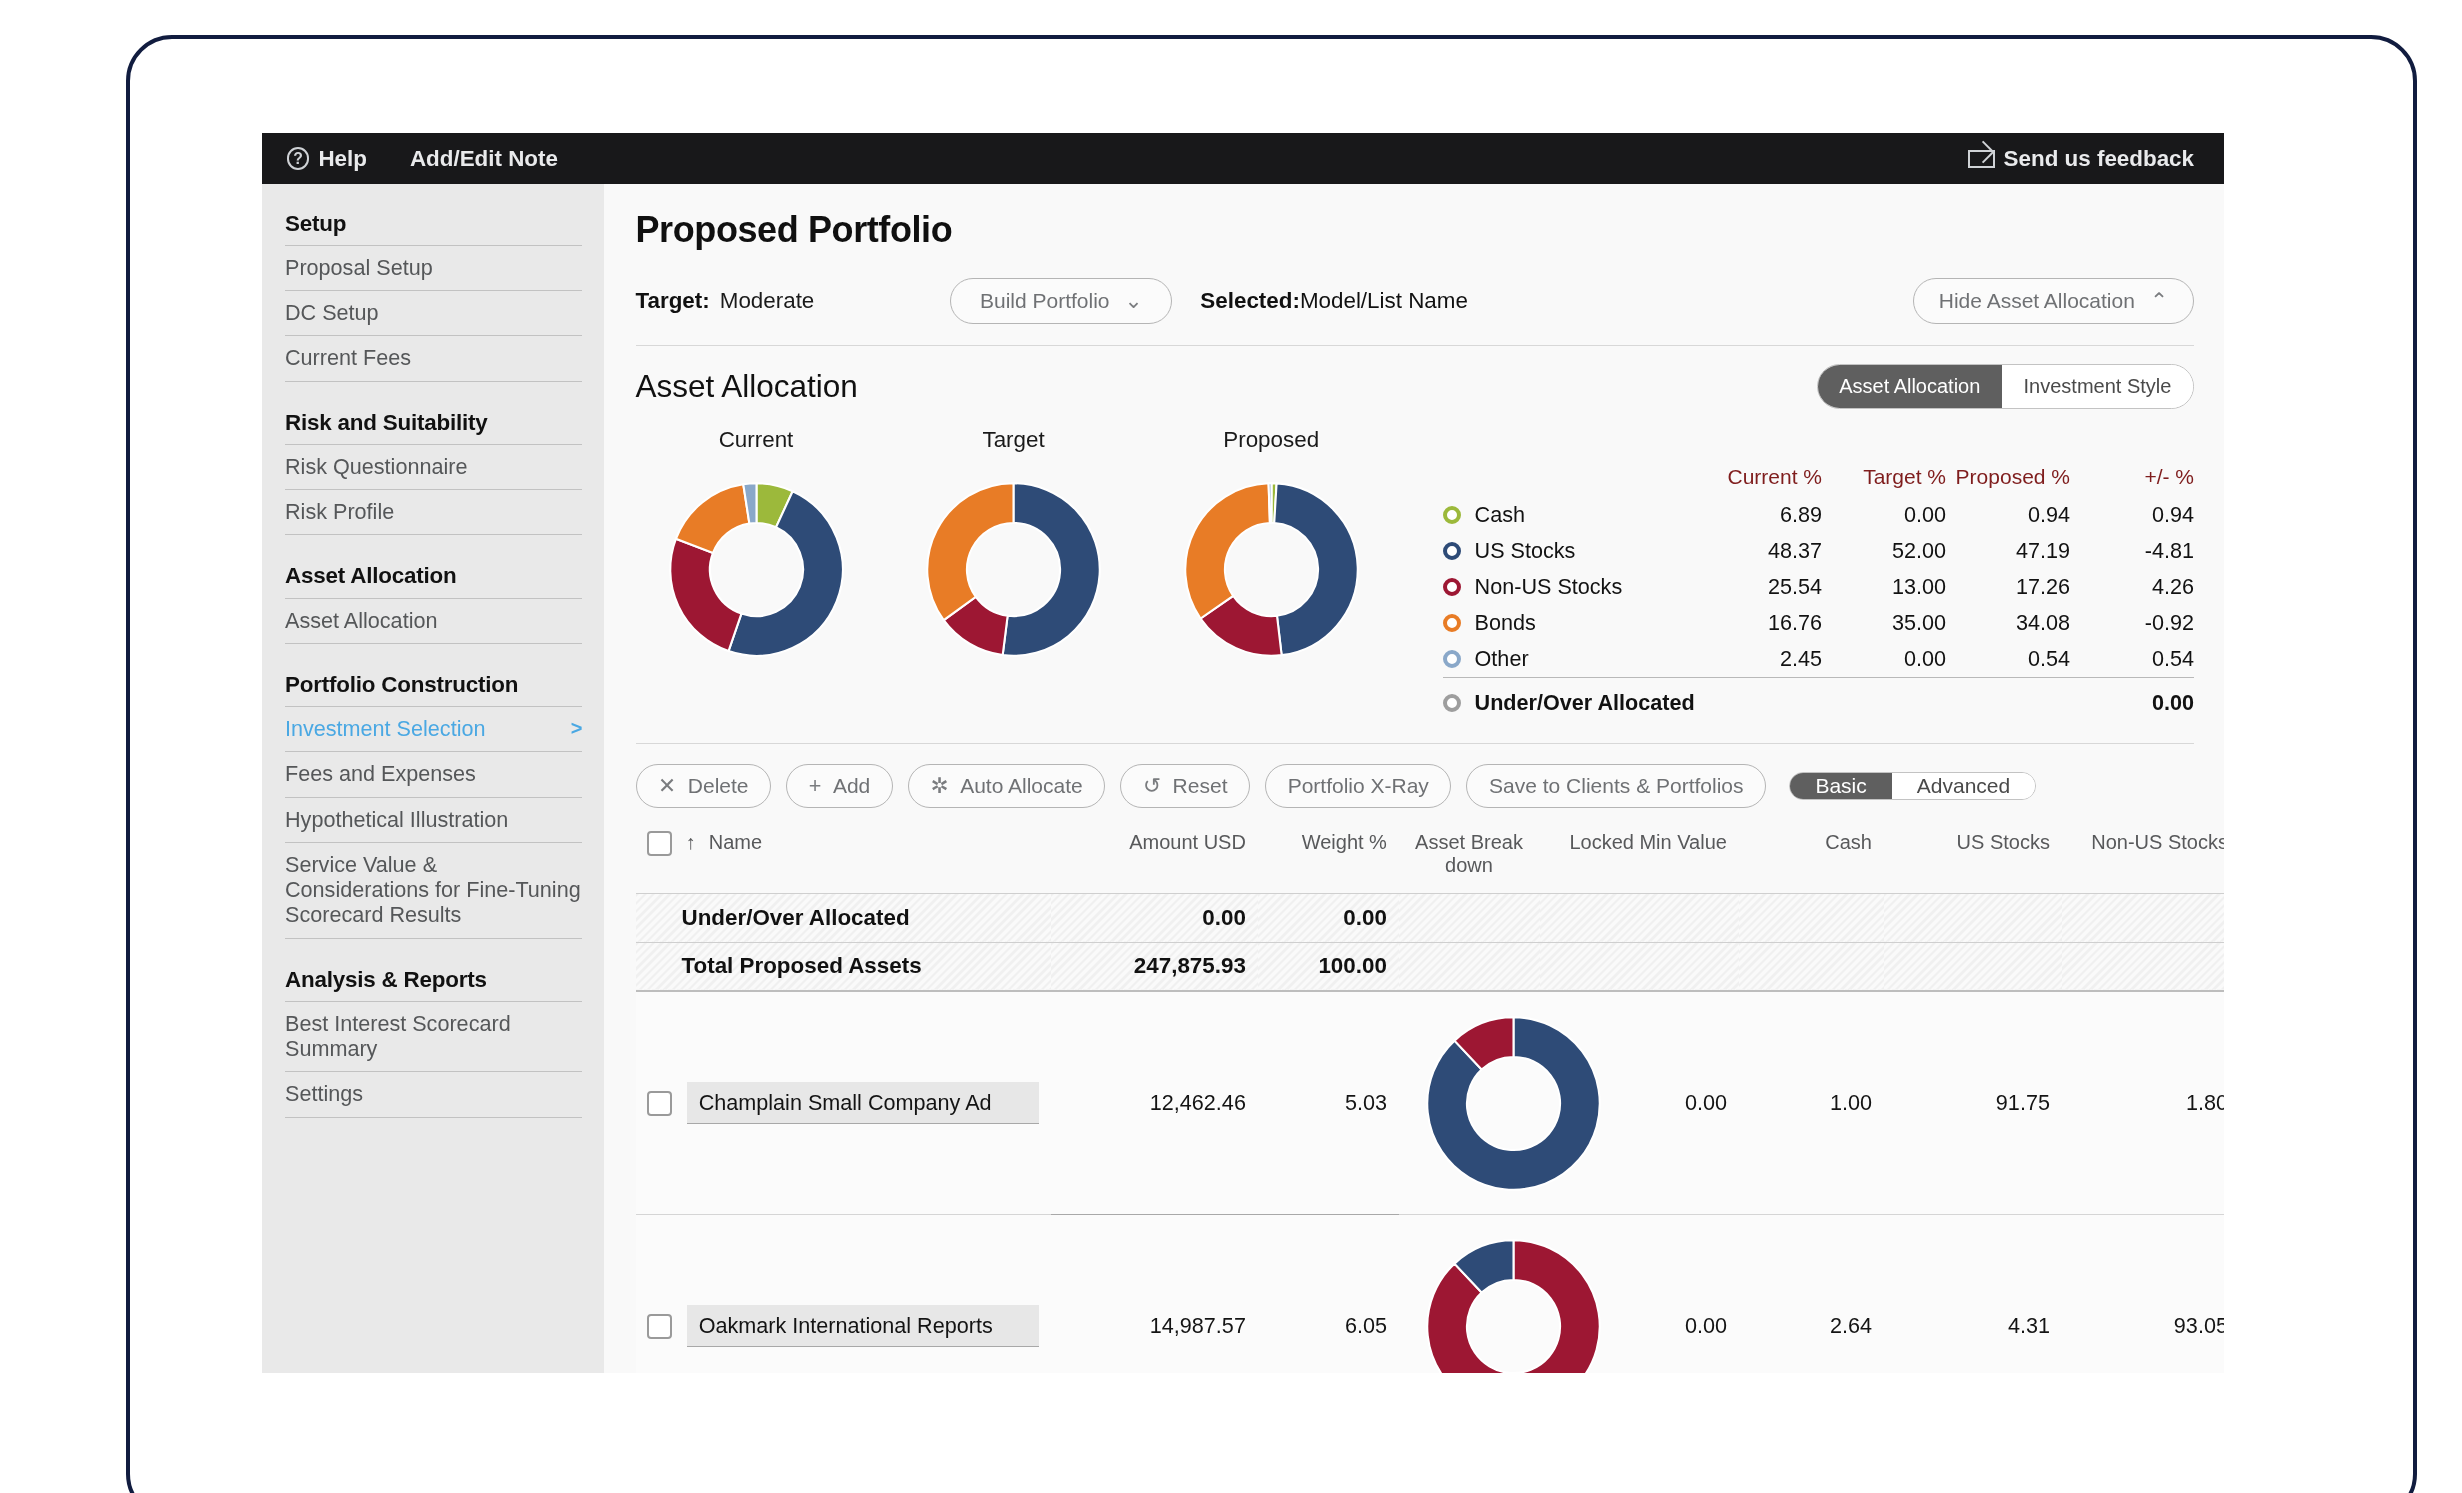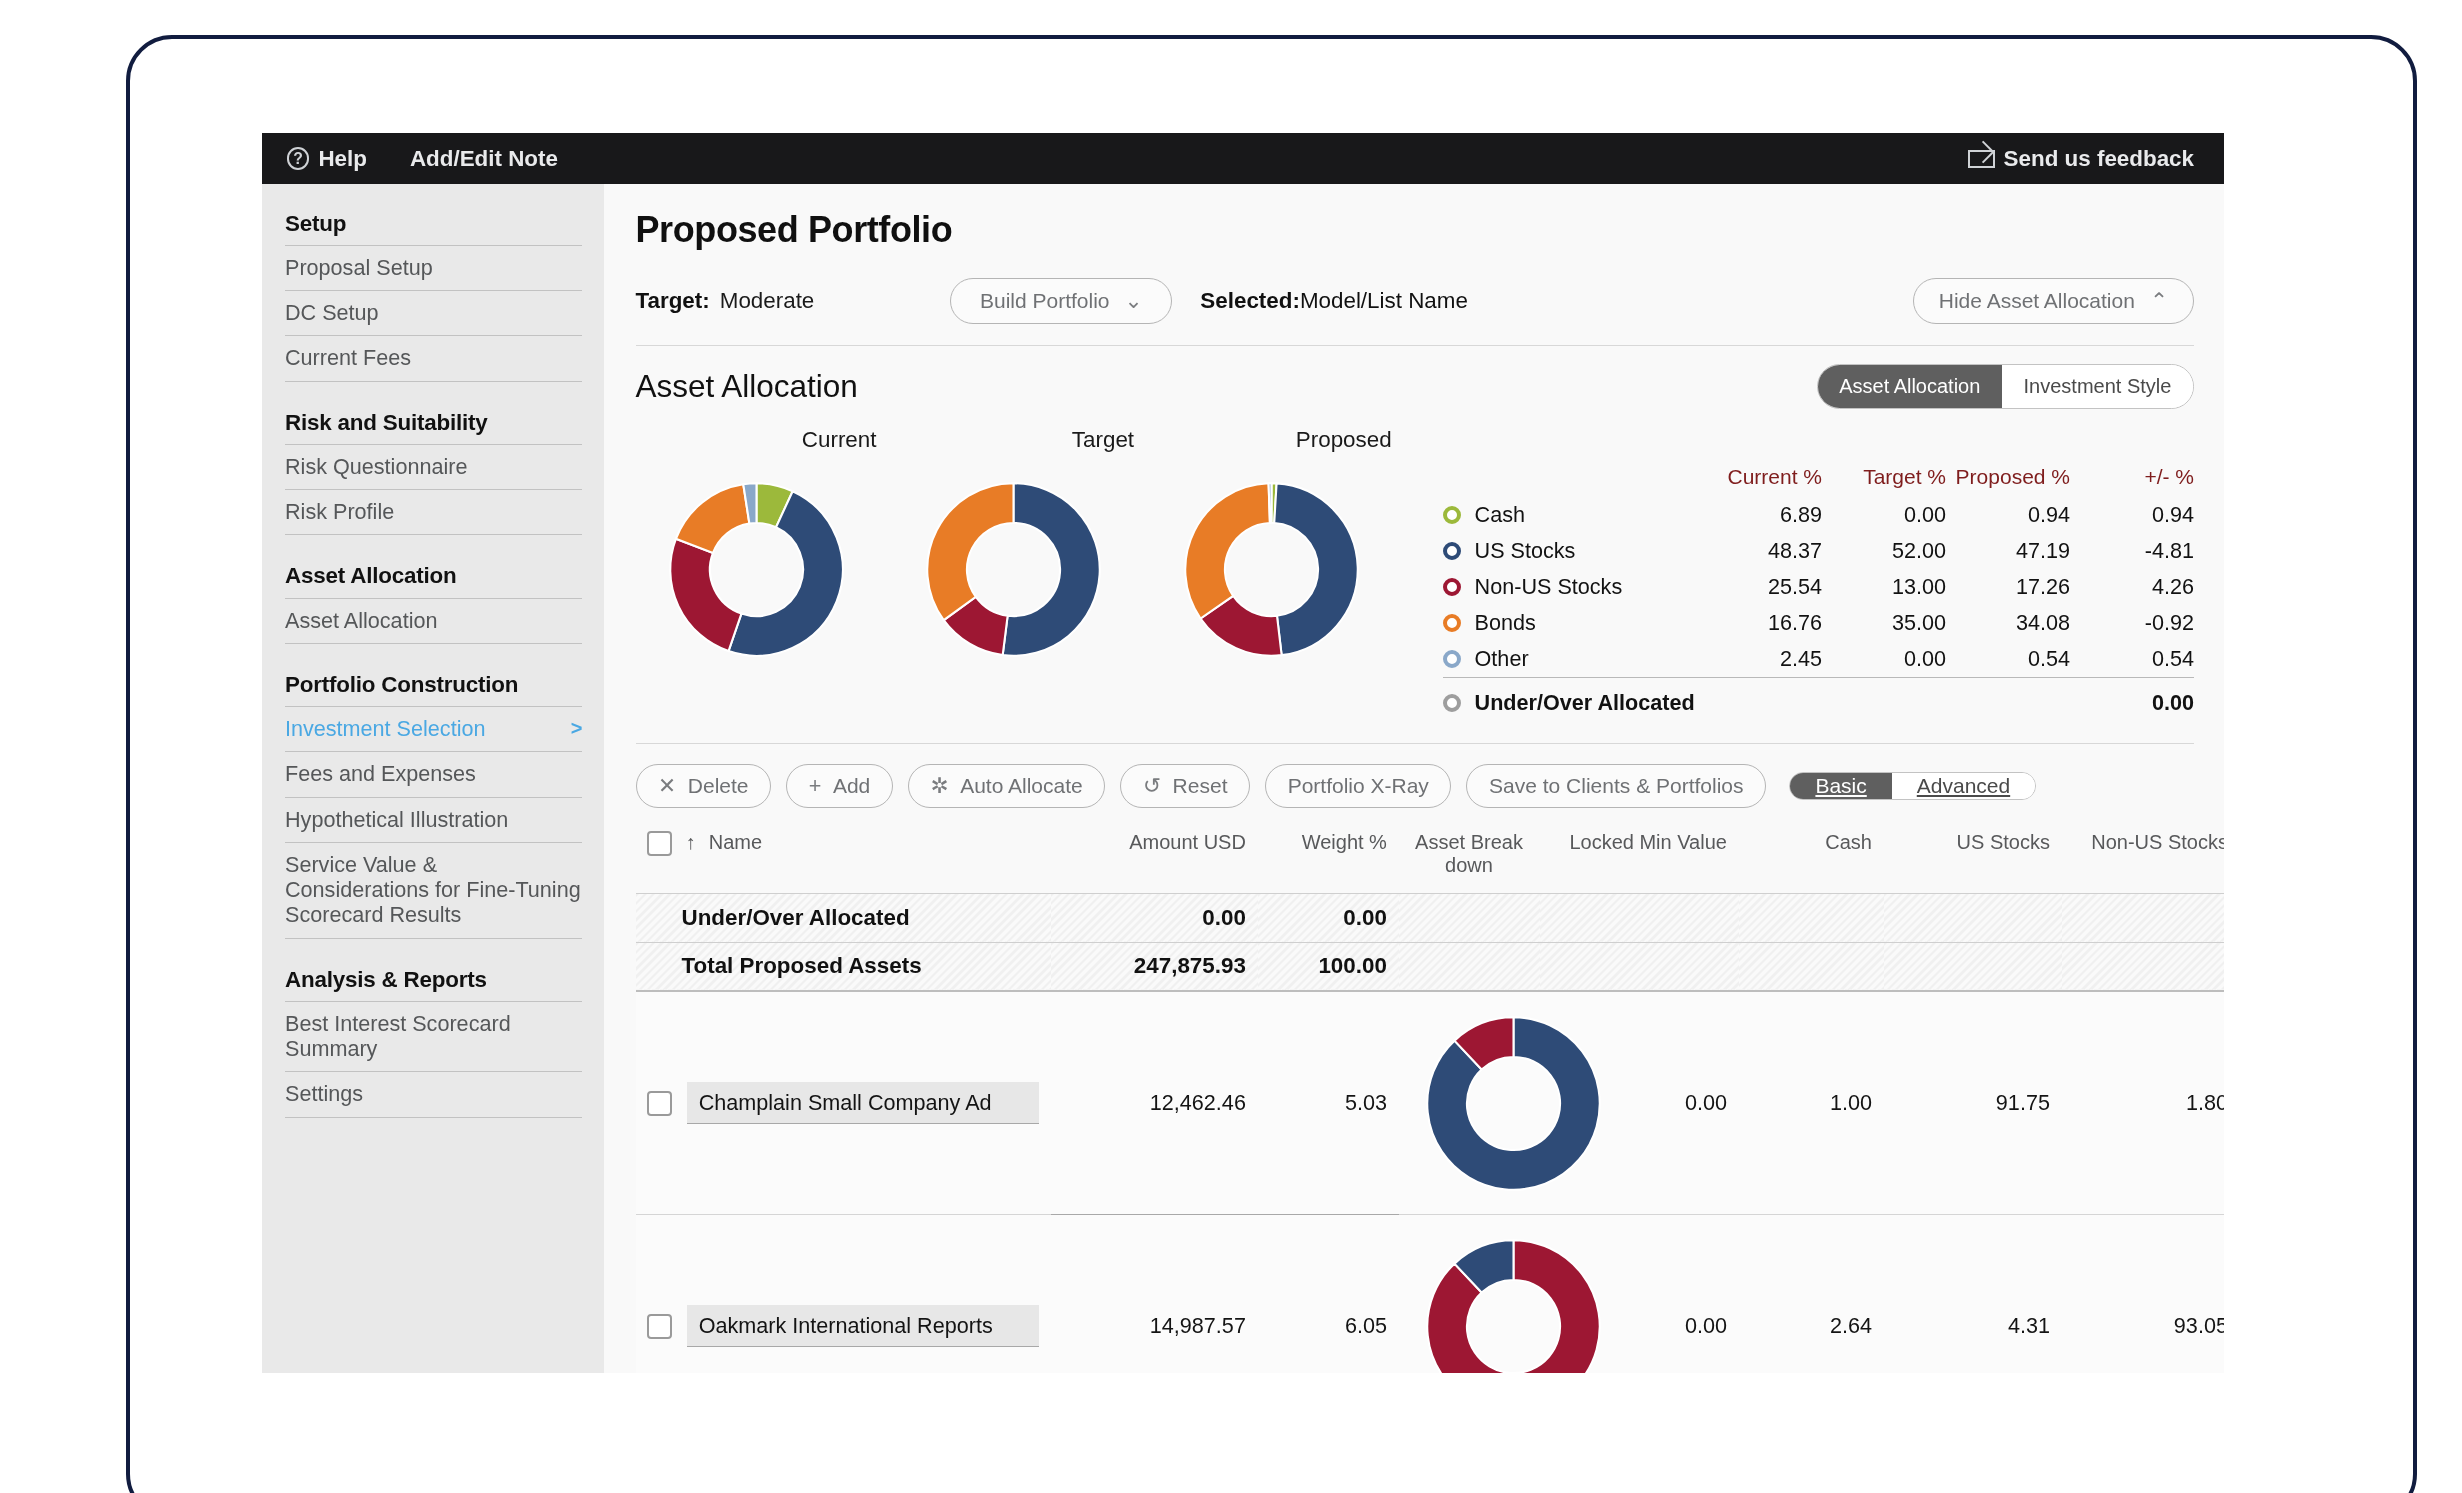--- a/index.html
+++ b/index.html
@@ -156,21 +156,21 @@
     padding: 10px 21.6px;
     color: #4a4a4a;
     background: #fff;
     cursor: pointer;
     white-space: nowrap;
   }
   .seg-item.active { background: #5f5f5f; color: #ffffff; }
 
   
   #charts-row { display: flex; align-items: flex-start; margin-top: 18px; }
-  .donut-block { width: 241px; text-align: right; margin-right: 16.6px; }
+  .donut-block { width: 241px; text-align: center; margin-right: 16.6px; }
   .donut-caption { font-size: 22.4px; color: #1a1a1a; margin-bottom: 13.3px; }
   .donut { width: 207px; height: 207px; margin: 0 auto; display: block; }
 
   
   #legend { margin-left: 35px; margin-top: 38px; flex: 1; }
   table.legend-tbl { border-collapse: collapse; width: 100%; }
   table.legend-tbl th {
     font-size: 21px; font-weight: normal; color: #7f1d1d;
     text-align: right; padding: 0 0 8.3px 0;
   }
@@ -196,21 +196,21 @@
   
   #toolbar {
     display: flex; align-items: center; gap: 15px;
     border-top: 1.7px solid #d8d8d8;
     margin-top: 21.6px;
     padding-top: 20px;
   }
   #toolbar .pill-btn { padding: 9px 21.6px; gap: 11.6px; font-size: 21px; }
   .ico { display: inline-block; line-height: 1; font-size: 21.6px; color: #7a7c7f; }
   #basic-adv-toggle { margin-left: 8.3px; }
-  #basic-adv-toggle .seg-item { padding: 1px 25px; font-size: 21px; text-decoration: underline; }
+  #basic-adv-toggle .seg-item { padding: 1px 25px; font-size: 21px; }
 
   
   #grid { width: 100%; border-collapse: collapse; margin-top: 16.6px; table-layout: fixed; }
   #grid th {
     font-size: 20px; font-weight: normal; color: #58595b;
     padding: 6.6px 11.6px 15px 11.6px;
     text-align: right; vertical-align: top;
     line-height: 1.18;
   }
   #grid th.th-name { text-align: left; }

